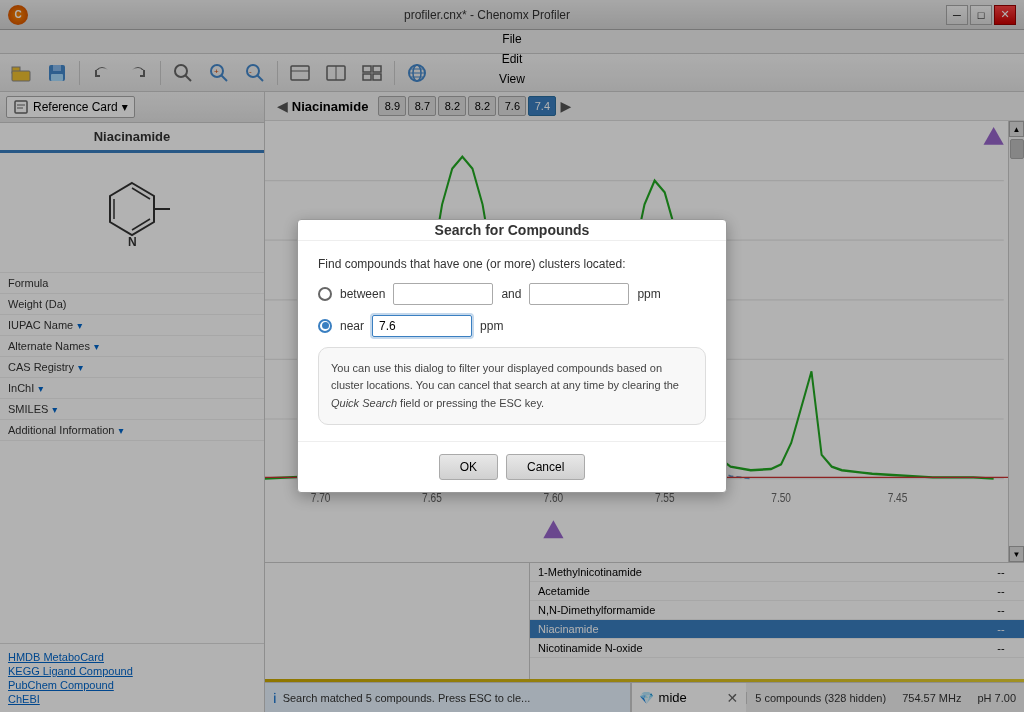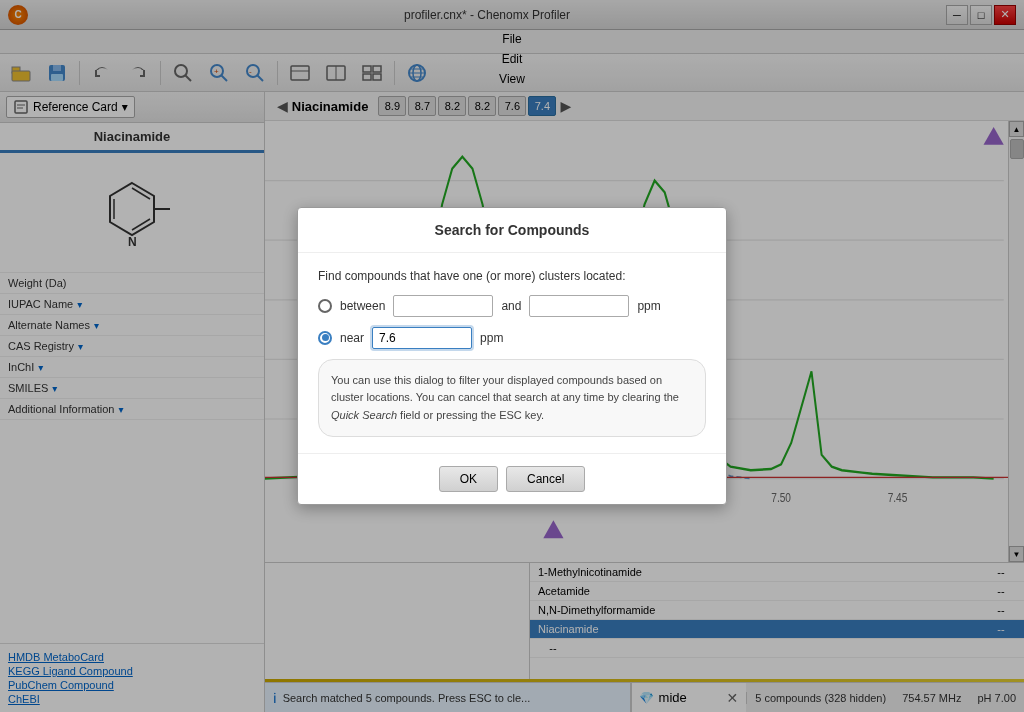--- a/index.html
+++ b/index.html
@@ -72,31 +72,31 @@
     .compound-val { width: 30px; text-align: center; }
 
     
     .bottom-section { height: 120px; border-top: 1px solid #ccc; display: flex; }
     .bottom-left { width: 265px; min-width: 265px; border-right: 1px solid #ccc; background: white; }
     .bottom-right-content { flex: 1; background: white; }
 
     
     .modal-overlay { position: fixed; top: 0; left: 0; width: 100%; height: 100%; background: rgba(0,0,0,0.3); display: flex; align-items: center; justify-content: center; z-index: 1000; }
     .modal { background: white; border: 1px solid #999; border-radius: 4px; box-shadow: 0 4px 16px rgba(0,0,0,0.3); width: 430px; padding: 0; }
-    .modal-title { text-align: center; font-size: 14px; font-weight: bold; padding: 14px; border-bottom: 1px solid #eee; color: #333; }
+    .modal-title { text-align: center; font-size: 14px; font-weight: bold; padding: 2px; border-bottom: 1px solid #eee; color: #333; }
     .modal-body { padding: 16px 20px; }
     .modal-desc { font-size: 12px; color: #333; margin-bottom: 12px; }
     .modal-row { display: flex; align-items: center; gap: 8px; margin-bottom: 10px; }
     .radio-btn { width: 14px; height: 14px; border-radius: 50%; border: 2px solid #666; display: flex; align-items: center; justify-content: center; cursor: pointer; }
     .radio-btn.selected { border-color: #3a7fc1; background: white; }
     .radio-btn.selected::after { content: ''; width: 7px; height: 7px; border-radius: 50%; background: #3a7fc1; display: block; }
     .modal-input { border: 1px solid #aaa; padding: 3px 6px; font-size: 12px; width: 100px; border-radius: 2px; }
     .modal-input.focused { border-color: #3a7fc1; outline: 2px solid rgba(58,127,193,0.3); }
     .modal-label { font-size: 12px; color: #333; }
-    .modal-info { background: #f8f8f8; border: 1px solid #ddd; border-radius: 15px; padding: 12px; font-size: 11px; color: #444; line-height: 1.6; margin-top: 8px; }
+    .modal-info { background: #f8f8f8; border: 1px solid #ddd; border-radius: 10px; padding: 12px; font-size: 11px; color: #444; line-height: 1.6; margin-top: 8px; }
     .modal-info em { font-style: italic; }
     .modal-footer { display: flex; justify-content: center; gap: 8px; padding: 12px; border-top: 1px solid #eee; }
     .modal-btn { padding: 5px 20px; font-size: 12px; border-radius: 3px; cursor: pointer; }
     .modal-btn.ok { background: linear-gradient(to bottom, #e8e8e8, #d0d0d0); border: 1px solid #aaa; }
     .modal-btn.cancel { background: linear-gradient(to bottom, #e8e8e8, #d0d0d0); border: 1px solid #aaa; }
 
     
     .right-scroll { width: 16px; background: #f0f0f0; border-left: 1px solid #ccc; display: flex; flex-direction: column; }
     .scroll-btn { height: 16px; background: #e0e0e0; border: 1px solid #aaa; cursor: pointer; display: flex; align-items: center; justify-content: center; font-size: 8px; }
     .scroll-track { flex: 1; background: #f5f5f5; }
@@ -231,20 +231,23 @@
         <line x1="68" y1="51" x2="50" y2="62" stroke="#333" stroke-width="1.5"></line>
         <line x1="32" y1="31" x2="32" y2="51" stroke="#333" stroke-width="1.5"></line>
 
         <text x="46" y="78" font-size="12" font-weight="bold" fill="#333">N</text>
 
         <line x1="72" y1="41" x2="88" y2="41" stroke="#333" stroke-width="2"></line>
       </svg>
     </div>
 
     <div class="panel-fields">
+      <div class="field-row">
+        <span>Formula</span>
+      </div>
       <div class="field-row">
         <span>Weight (Da)</span>
       </div>
       <div class="field-row">
         <span>IUPAC Name</span>
         <span class="field-dropdown">▾</span>
       </div>
       <div class="field-row">
         <span>Alternate Names</span>
         <span class="field-dropdown">▾</span>
@@ -355,20 +358,21 @@
           </div>
           <div class="compound-row">
             <span class="compound-name">N,N-Dimethylformamide</span>
             <span class="compound-val">--</span>
           </div>
           <div class="compound-row selected">
             <span class="compound-name">Niacinamide</span>
             <span class="compound-val">--</span>
           </div>
           <div class="compound-row">
+            <span class="compound-name">Nicotinamide N-oxide</span>
             <span class="compound-val">--</span>
           </div>
         </div>
       </div>
     </div>
 
     <div class="bottom-bar">
       <div class="bottom-search-bar">
         <span class="bottom-search-icon">ℹ</span>
         <span style="color:#333;">Search matched 5 compounds.  Press ESC to cle...</span>

